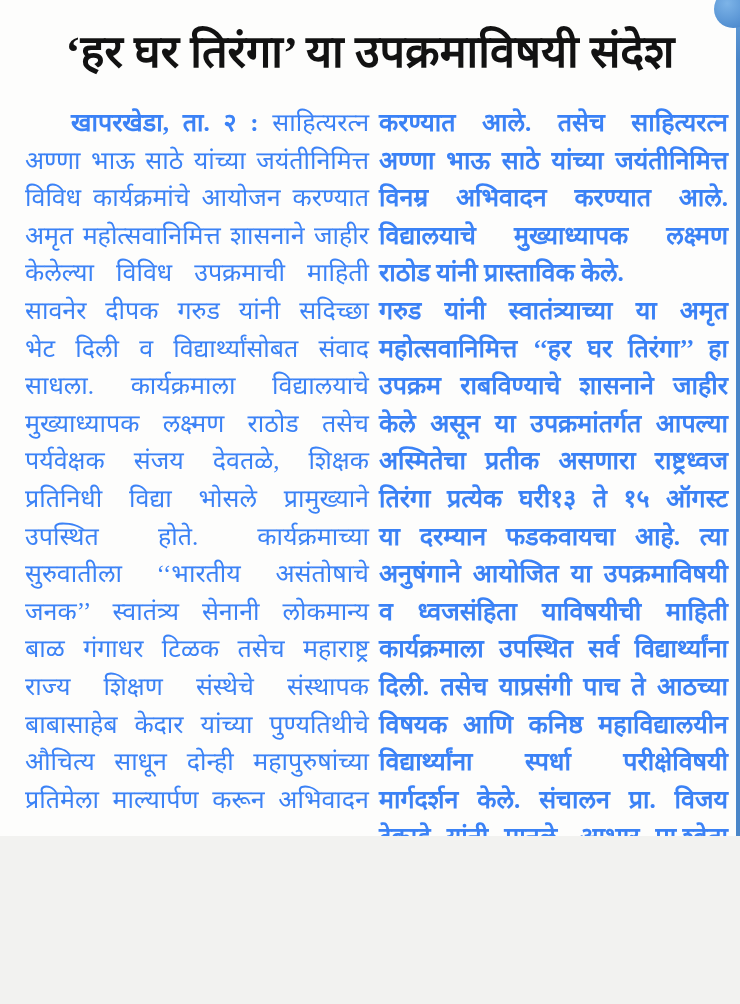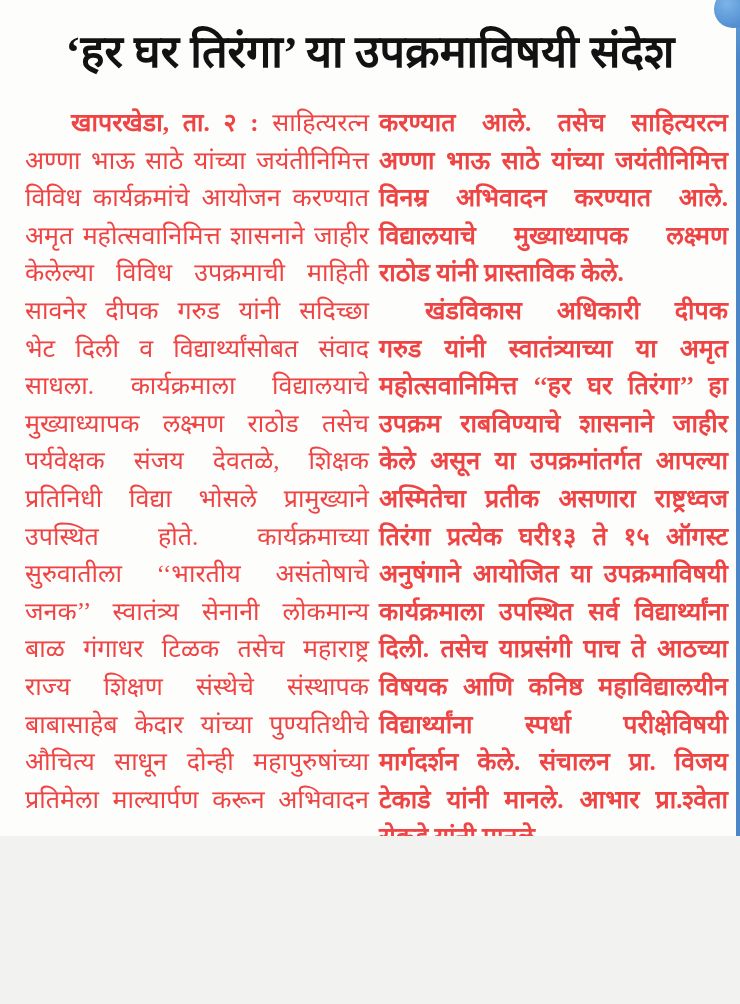--- a/index.html
+++ b/index.html
@@ -23,21 +23,21 @@
     line-height: 72px;
     color: #121212;
     letter-spacing: 0px;
     white-space: nowrap;
   }
   .columns {
     display: flex;
     margin: 16px 12px 0 25px;
     gap: 10px;
   }
-  .col { font-size: 25px; line-height: 37.6px; color: #ef4444; }
+  .col { font-size: 25px; line-height: 37.6px; color: #3b82f6; }
   .col-left  { width: 344px; }
   .col-right { width: 349px; font-weight: bold; }
   .line {
     text-align: justify;
     text-align-last: justify;
     height: 37.6px;
     white-space: nowrap;
     overflow: visible;
   }
   .line.para-end {
@@ -90,28 +90,29 @@
       <div class="line">औचित्य साधून दोन्ही महापुरुषांच्या</div>
       <div class="line">प्रतिमेला माल्यार्पण करून अभिवादन</div>
     </div>
 
     <div class="col col-right">
       <div class="line">करण्यात आले. तसेच साहित्यरत्न</div>
       <div class="line">अण्णा भाऊ साठे यांच्या जयंतीनिमित्त</div>
       <div class="line">विनम्र अभिवादन करण्यात आले.</div>
       <div class="line">विद्यालयाचे मुख्याध्यापक लक्ष्मण</div>
       <div class="line para-end">राठोड यांनी प्रास्ताविक केले.</div>
-      <div class="line indent">खंडविकास अधिकारी दीपक</div>
       <div class="line">गरुड यांनी स्वातंत्र्याच्या या अमृत</div>
       <div class="line">महोत्सवानिमित्त ‘‘हर घर तिरंगा’’ हा</div>
       <div class="line">उपक्रम राबविण्याचे शासनाने जाहीर</div>
       <div class="line">केले असून या उपक्रमांतर्गत आपल्या</div>
       <div class="line">अस्मितेचा प्रतीक असणारा राष्ट्रध्वज</div>
       <div class="line">तिरंगा प्रत्येक घरी१३ ते १५ ऑगस्ट</div>
+      <div class="line">या दरम्यान फडकवायचा आहे. त्या</div>
       <div class="line">अनुषंगाने आयोजित या उपक्रमाविषयी</div>
+      <div class="line">व ध्वजसंहिता याविषयीची माहिती</div>
       <div class="line">कार्यक्रमाला उपस्थित सर्व विद्यार्थ्यांना</div>
       <div class="line">दिली. तसेच याप्रसंगी पाच ते आठच्या</div>
       <div class="line">विषयक आणि कनिष्ठ महाविद्यालयीन</div>
       <div class="line">विद्यार्थ्यांना स्पर्धा परीक्षेविषयी</div>
       <div class="line">मार्गदर्शन केले. संचालन प्रा. विजय</div>
       <div class="line">टेकाडे यांनी मानले. आभार प्रा.श्वेता</div>
       <div class="line para-end">रोकडे यांनी मानले.</div>
     </div>
 
   </div>

